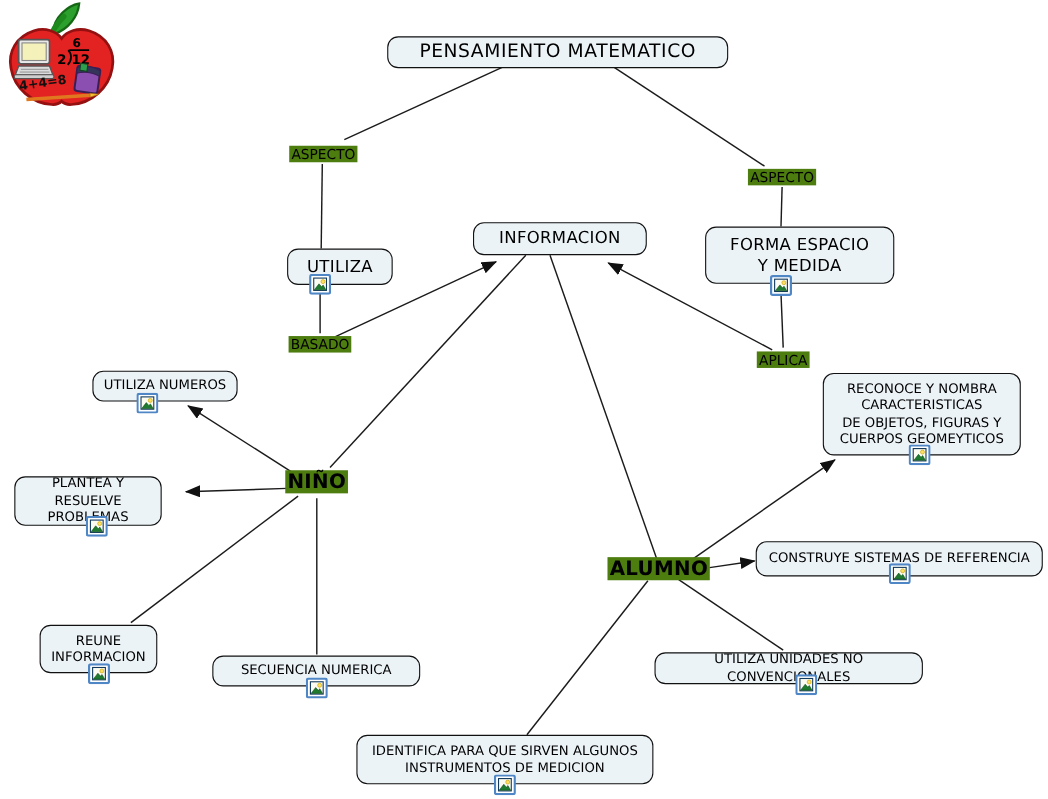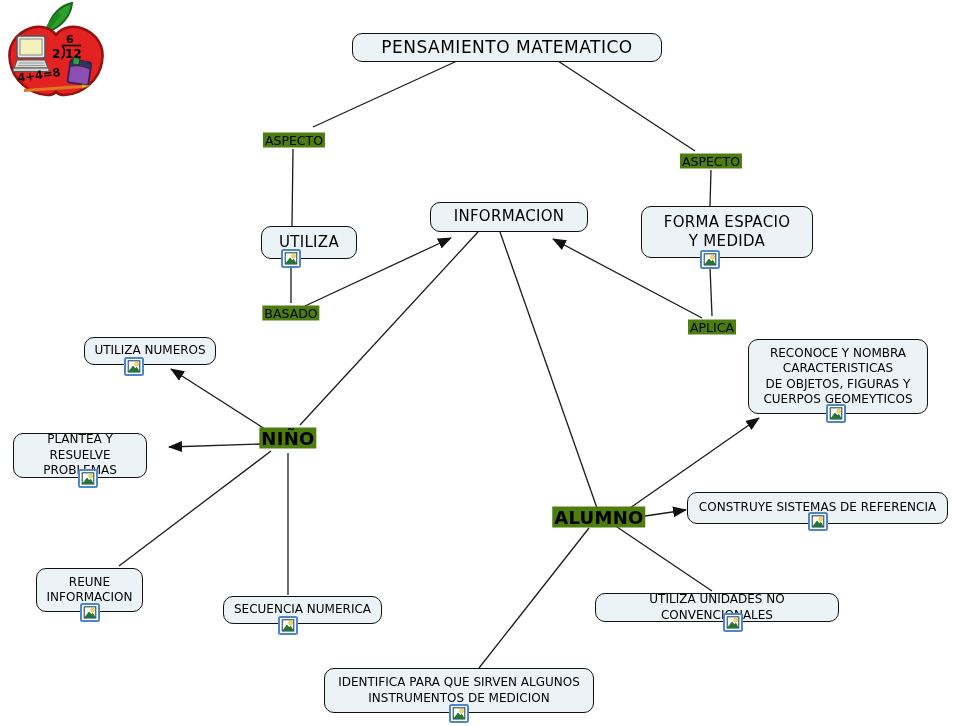--- a/index.html
+++ b/index.html
@@ -134,21 +134,21 @@
   <div class="node box" style="left:13px;top:433px;width:134px;height:45px">
     <span>PLANTEA Y RESUELVE
 PROBLEMAS</span>
   </div>
 
   <div class="node box" style="left:36px;top:568px;width:107px;height:44px">
     <span>REUNE
 INFORMACION</span>
   </div>
 
-  <div class="node box" style="left:223px;top:596px;width:159px;height:28px">
+  <div class="node box" style="left:193px;top:596px;width:189px;height:28px">
     <span>SECUENCIA NUMERICA</span>
   </div>
 
   <div class="node box" style="left:748px;top:339px;width:180px;height:75px">
     <span>RECONOCE Y NOMBRA
 CARACTERISTICAS
 DE OBJETOS, FIGURAS Y
 CUERPOS GEOMEYTICOS</span>
   </div>
 

